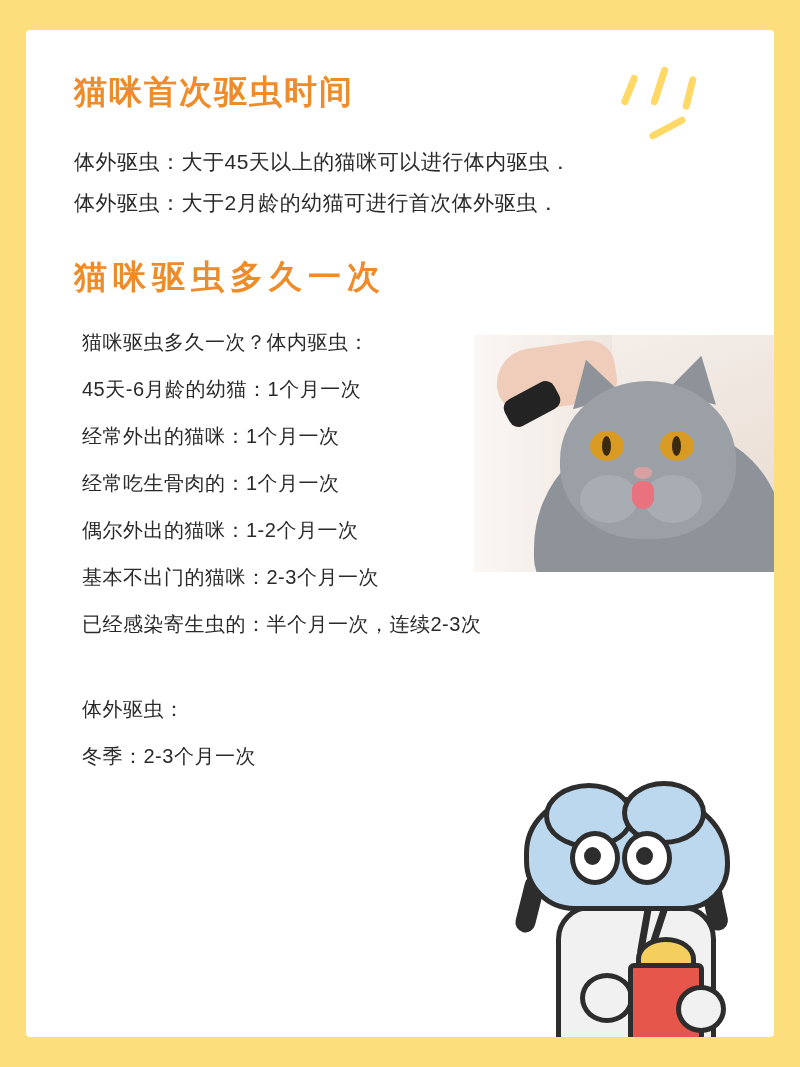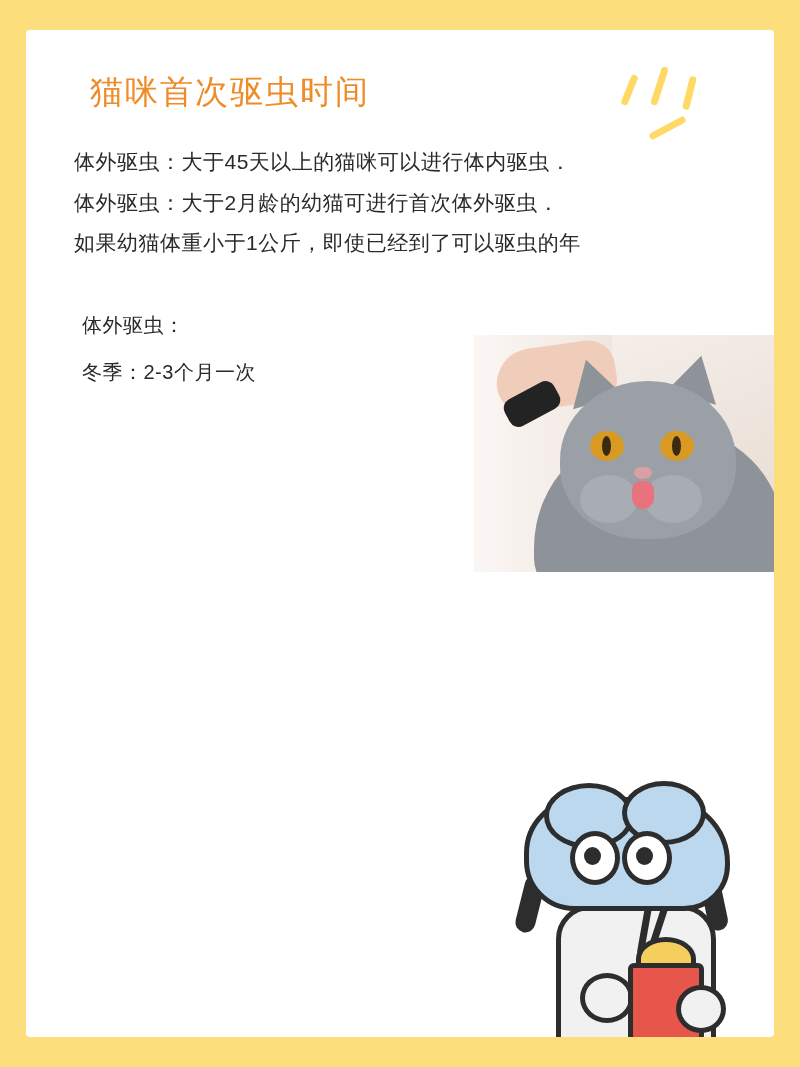--- a/index.html
+++ b/index.html
@@ -26,24 +26,24 @@
     width: 100%;
     height: 100%;
     background: #ffffff;
     border-radius: 4px;
     box-sizing: border-box;
     padding: 42px 48px 0 48px;
     overflow: hidden;
   }
   .title {
     font-size: 33px;
-    font-weight: normal;
+    font-weight: bold;
     color: #ef8c2a;
     letter-spacing: 2px;
-    margin: 0 0 30px 16px;
+    margin: 0 0 30px 0;
     line-height: 1.2;
   }
   .title.second {
     margin-top: 34px;
     margin-bottom: 22px;
     letter-spacing: 6px;
   }
   .para {
     font-size: 21px;
     color: #2a2a2a;
@@ -315,42 +315,51 @@
         <i class="s2"></i>
         <i class="s3"></i>
         <i class="s4"></i>
     </div>
 
     <h1 class="title">猫咪首次驱虫时间</h1>
 
     <p class="para">
       <span class="line">体外驱虫：大于45天以上的猫咪可以进行体内驱虫．</span>
       <span class="line">体外驱虫：大于2月龄的幼猫可进行首次体外驱虫．</span>
-      <span class="line">如果幼猫体重小于1公斤，即使已经到了可以驱虫的年</span>
     </p>
 
     <div class="photo">
       <div class="bg"></div>
       <div class="wallshade"></div>
       <div class="hand"></div>
       <div class="watch"></div>
       <div class="body"></div>
       <div class="ear-l"></div>
       <div class="ear-r"></div>
       <div class="head"></div>
       <div class="cheek-l"></div>
       <div class="cheek-r"></div>
       <div class="eye l"></div>
       <div class="eye r"></div>
       <div class="nose"></div>
       <div class="tongue"></div>
     </div>
 
+    <h1 class="title second">猫咪驱虫多久一次</h1>
 
     <div class="section-two">
+      <ul class="list">
+        <li>猫咪驱虫多久一次？体内驱虫：</li>
+        <li>45天-6月龄的幼猫：1个月一次</li>
+        <li>经常外出的猫咪：1个月一次</li>
+        <li>经常吃生骨肉的：1个月一次</li>
+        <li>偶尔外出的猫咪：1-2个月一次</li>
+        <li>基本不出门的猫咪：2-3个月一次</li>
+        <li>已经感染寄生虫的：半个月一次，连续2-3次</li>
+      </ul>
 
       <div class="block-gap"></div>
 
       <ul class="list">
         <li>体外驱虫：</li>
         <li>冬季：2-3个月一次</li>
       </ul>
     </div>
 
     <div class="mascot">

